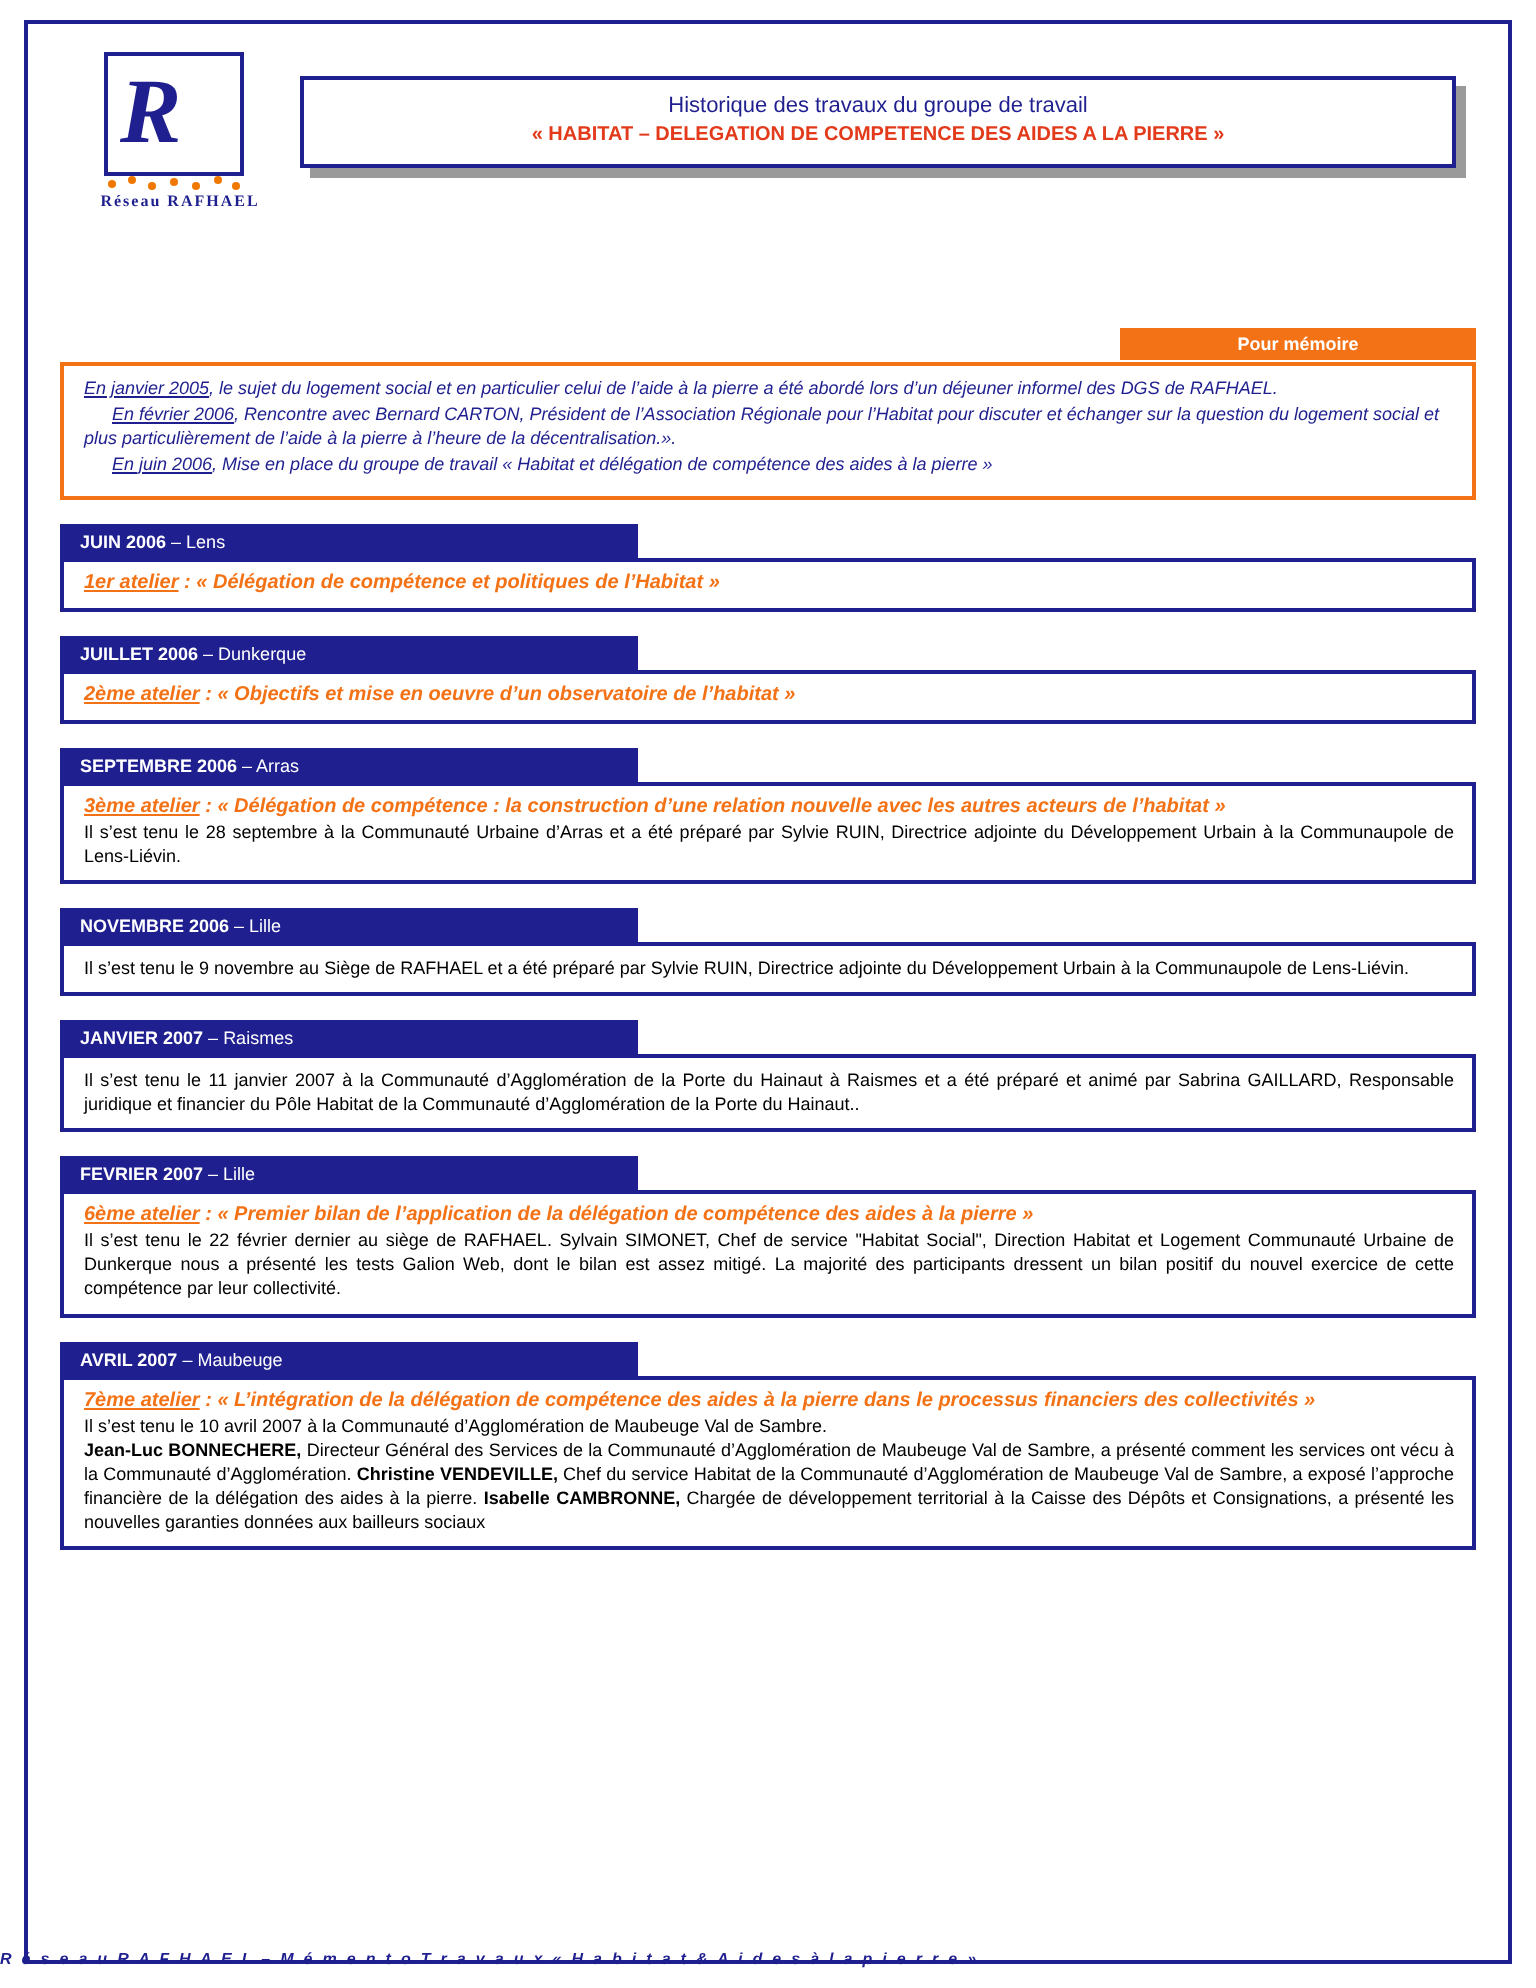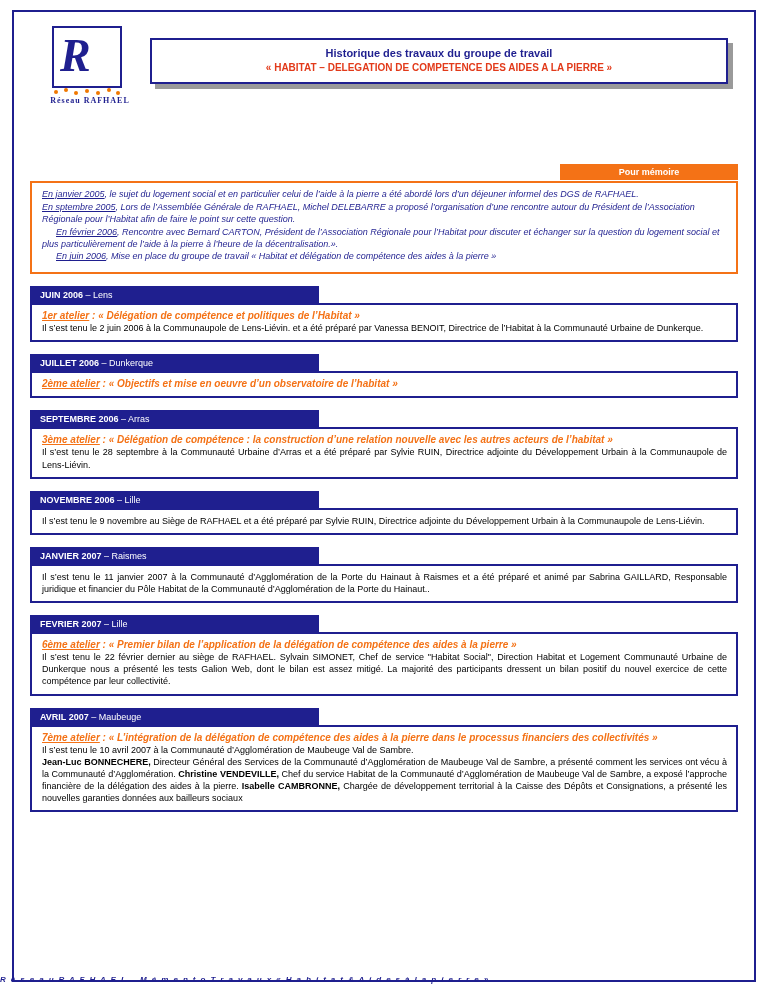--- a/index.html
+++ b/index.html
@@ -111,21 +111,21 @@
   }
   .title-box {
     position: relative;
     border: 2px solid #1f1f8f;
     background: #ffffff;
     padding: 7px 10px 9px 10px;
     text-align: center;
   }
   .title-line1 {
     color: #1f1f8f;
-    font-weight: bold;
+    font-weight: normal;
     font-size: 11px;
     margin-bottom: 3px;
   }
   .title-line2 {
     color: #e23a1a;
     font-weight: bold;
     font-size: 10px;
   }
 
   
@@ -258,41 +258,37 @@
   </div>
 
   <div class="memoire-wrap">
     <div class="memoire-tab-row">
       <div class="memoire-tab">Pour mémoire</div>
     </div>
     <div class="memoire-box">
       <p>
         <span class="ul-date">En janvier 2005</span><span>, le sujet du logement social et en particulier celui de l’aide à la pierre a été abordé lors d’un déjeuner informel des DGS de RAFHAEL.</span>
       </p>
-      <p>
-        <span class="ul-date">En sptembre 2005</span><span>, Lors de l’Assemblée Générale de RAFHAEL, Michel DELEBARRE a proposé l’organisation d’une rencontre autour du Président de l’Association Régionale pour l’Habitat afin de faire le point sur cette question.</span>
-      </p>
       <p class="indent">
         <span class="ul-date">En février 2006</span><span>, Rencontre avec Bernard CARTON, Président de l’Association Régionale pour l’Habitat pour discuter et échanger sur la question du logement social et plus particulièrement de l’aide à la pierre à l’heure de la décentralisation.».</span>
       </p>
       <p class="indent">
         <span class="ul-date">En juin 2006</span><span>, Mise en place du groupe de travail « Habitat et délégation de compétence des aides à la pierre »</span>
       </p>
     </div>
   </div>
 
   <div class="section">
     <div class="month-bar">
       <span>JUIN 2006</span><span class="light"> – </span><span class="light">Lens</span>
     </div>
     <div class="section-body">
       <p class="atelier-title">
         <span class="num">1er atelier</span><span class="lbl"> : « Délégation de compétence et politiques de l’Habitat »</span>
       </p>
-      <p class="atelier-body">Il s’est tenu le 2 juin 2006 à la Communaupole de Lens-Liévin. et a été préparé par Vanessa  BENOIT, Directrice de l’Habitat à la Communauté Urbaine de Dunkerque.</p>
     </div>
   </div>
 
   <div class="section">
     <div class="month-bar">
       <span>JUILLET 2006</span><span class="light"> – </span><span class="light">Dunkerque</span>
     </div>
     <div class="section-body">
       <p class="atelier-title">
         <span class="num">2ème atelier</span><span class="lbl"> : « Objectifs et mise en oeuvre d’un observatoire de l’habitat »</span>

